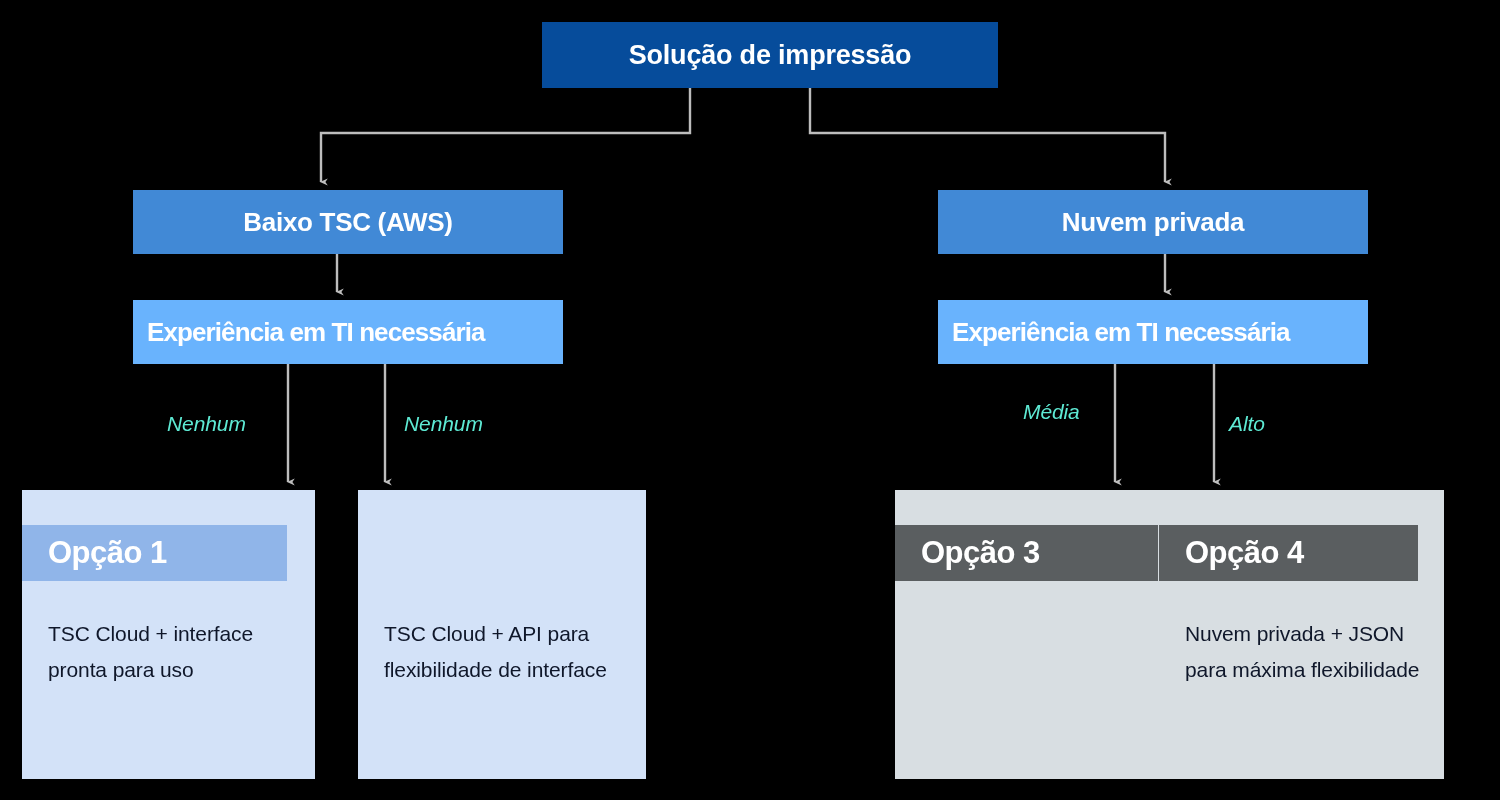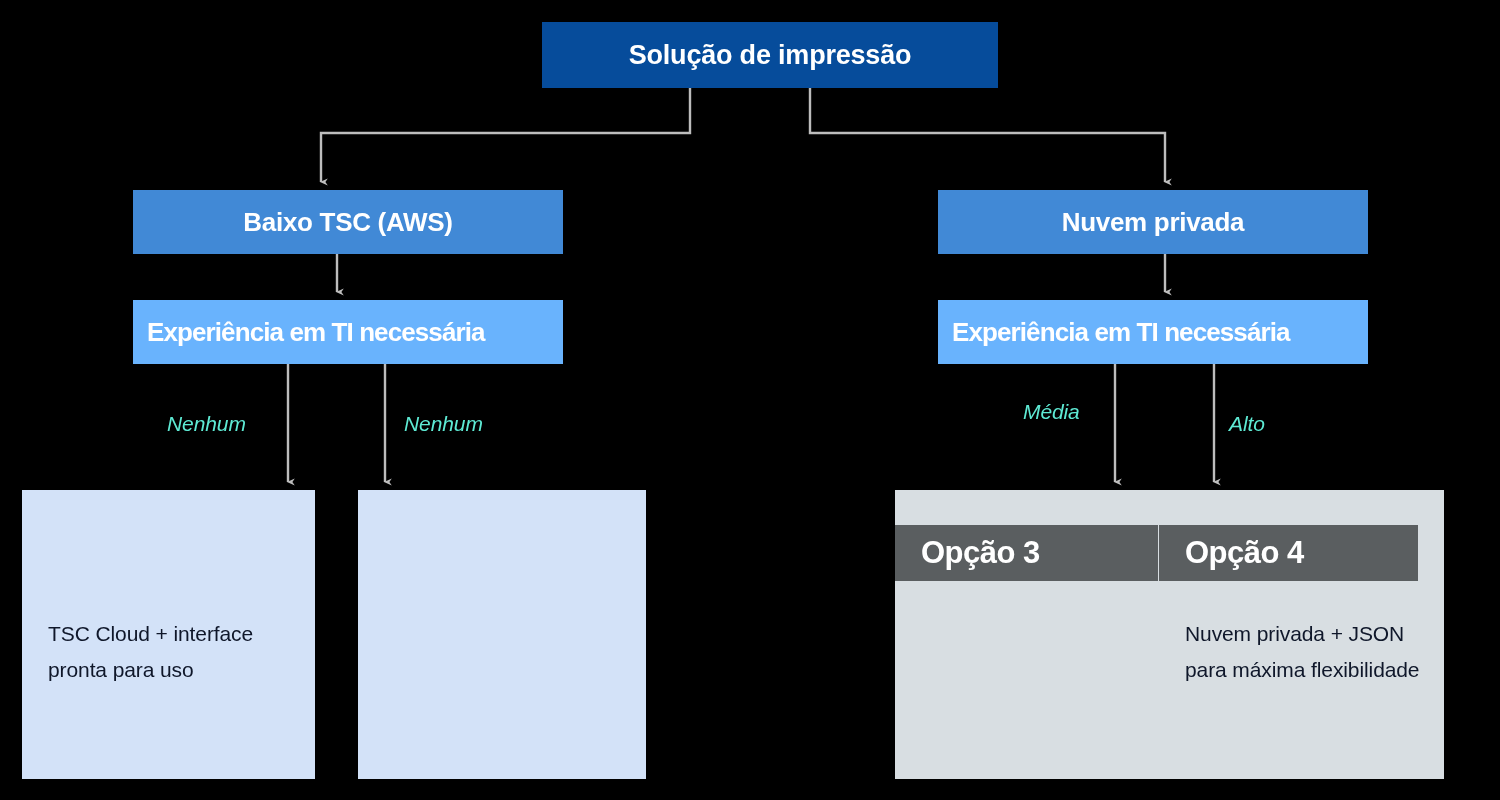--- a/index.html
+++ b/index.html
@@ -176,24 +176,26 @@
 <div class="node node-skill pos-l3-right">
   <span>Experiência em TI necessária</span>
 </div>
 
 <div class="edge-label lbl-nenhum">Nenhum</div>
 <div class="edge-label lbl-baixo">Nenhum</div>
 <div class="edge-label lbl-media">Média</div>
 <div class="edge-label lbl-alto">Alto</div>
 
 <div class="card card-1">
+  <div class="card-banner">Opção 1</div>
   <div class="card-body">TSC Cloud + interface pronta para uso</div>
 </div>
 
 <div class="card card-2">
+  <div class="card-body">TSC Cloud + API para flexibilidade de interface</div>
 </div>
 
 <div class="card card-3">
   <div class="card-banner">Opção 3</div>
 </div>
 
 <div class="card card-4">
   <div class="card-banner">Opção 4</div>
   <div class="card-body">Nuvem privada + JSON para máxima flexibilidade</div>
 </div>

